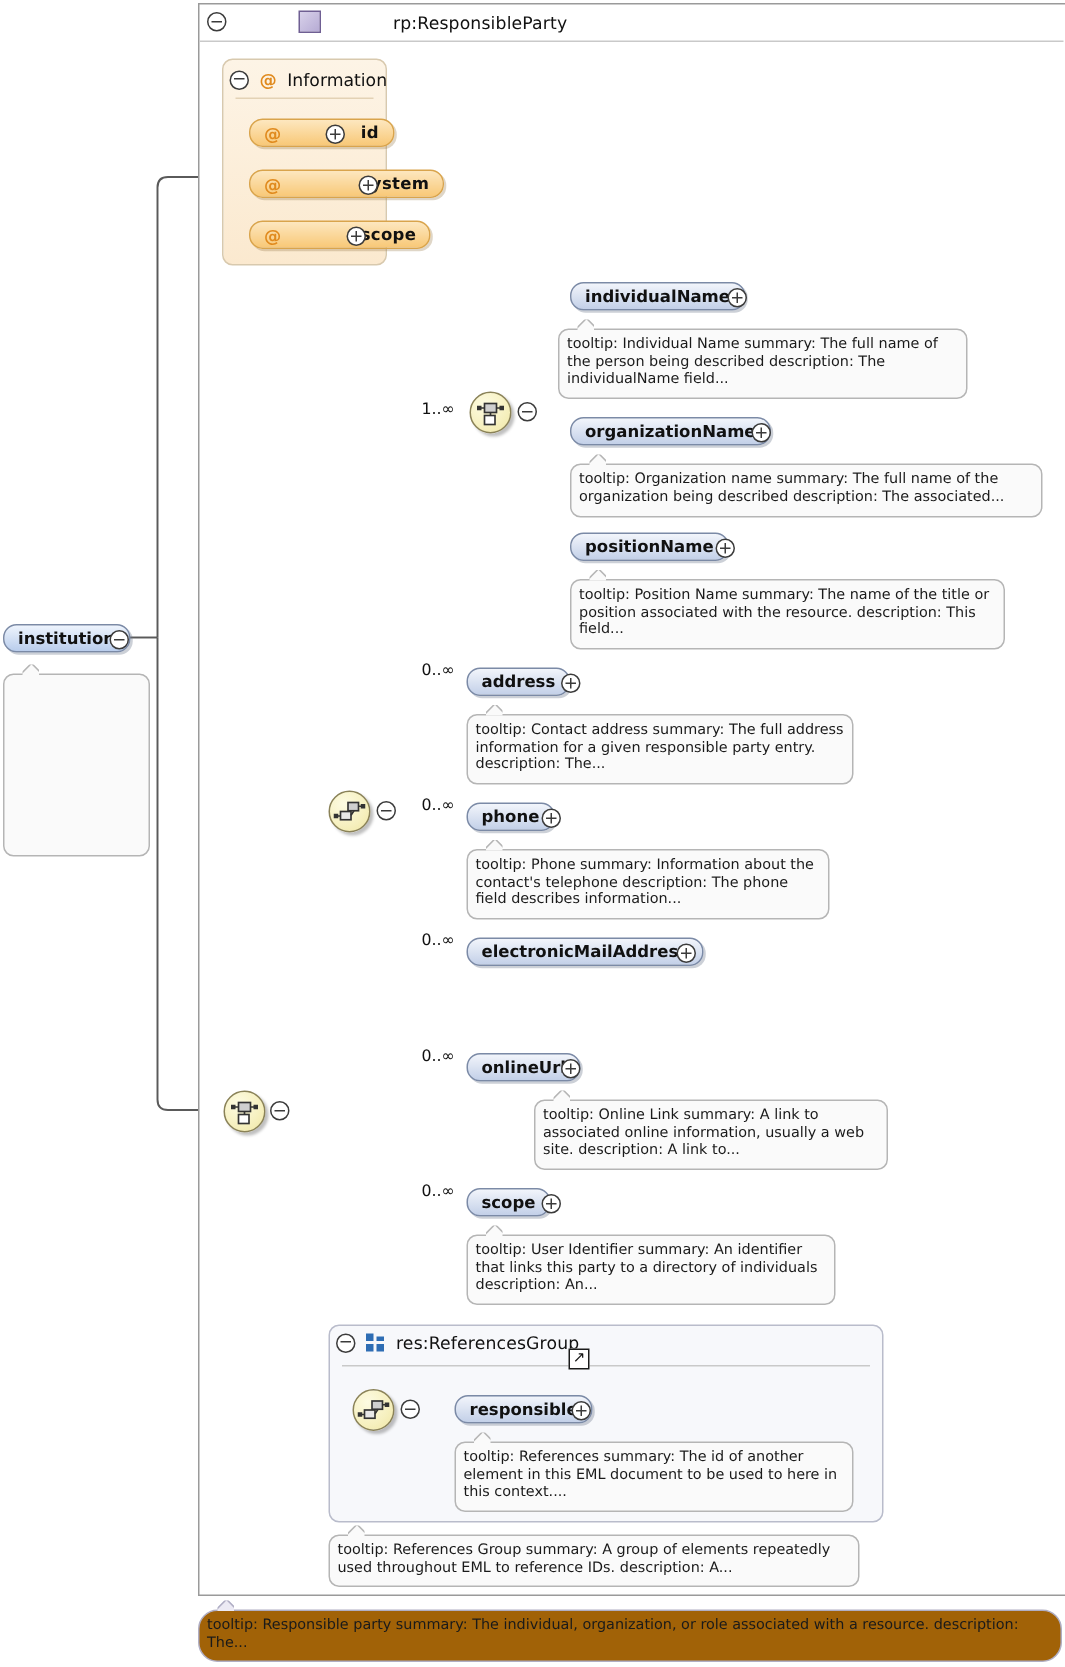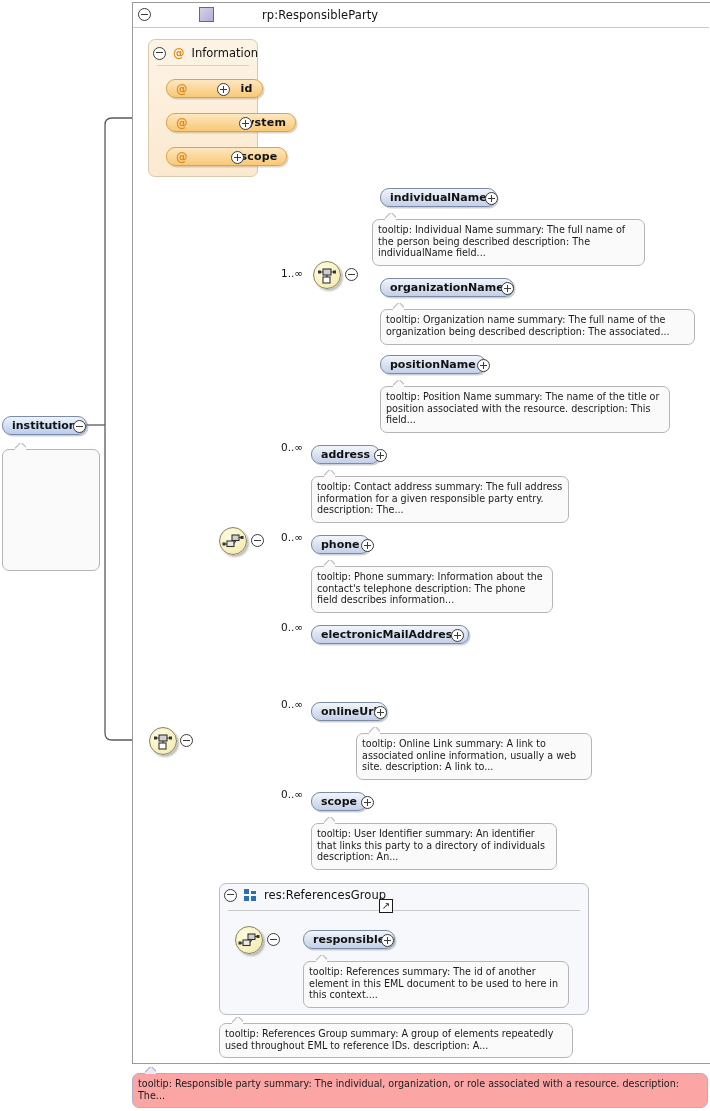--- a/index.html
+++ b/index.html
@@ -93,21 +93,21 @@
     box-shadow:2px 2px 2px rgba(0,0,0,.25);
   }
   .comp svg{position:absolute;left:0;top:0;}
 
   
   .tip{
     position:absolute;border:1px solid #b5b5b5;border-radius:7px;background:#fafafa;
     box-sizing:border-box;padding:4px 5px 3px 5px;
     font-size:9.6px;line-height:11.6px;color:#1a1a1a;
   }
-  .tip.purple{background:#fca5a5;border-color:#b0aec4;}
+  .tip.purple{background:#a16207;border-color:#b0aec4;border-radius:13px;}
   .tip .tail{
     position:absolute;width:11px;height:7px;top:-7px;left:12px;overflow:hidden;
   }
   .tip .tail::before{
     content:"";position:absolute;left:0;top:1px;width:11px;height:11px;
     background:#fafafa;border-left:1px solid #b5b5b5;border-top:1px solid #b5b5b5;
     transform:rotate(45deg);transform-origin:50% 50%;
   }
   .tip.purple .tail::before{background:#eceaf4;border-color:#b0aec4;}
 

